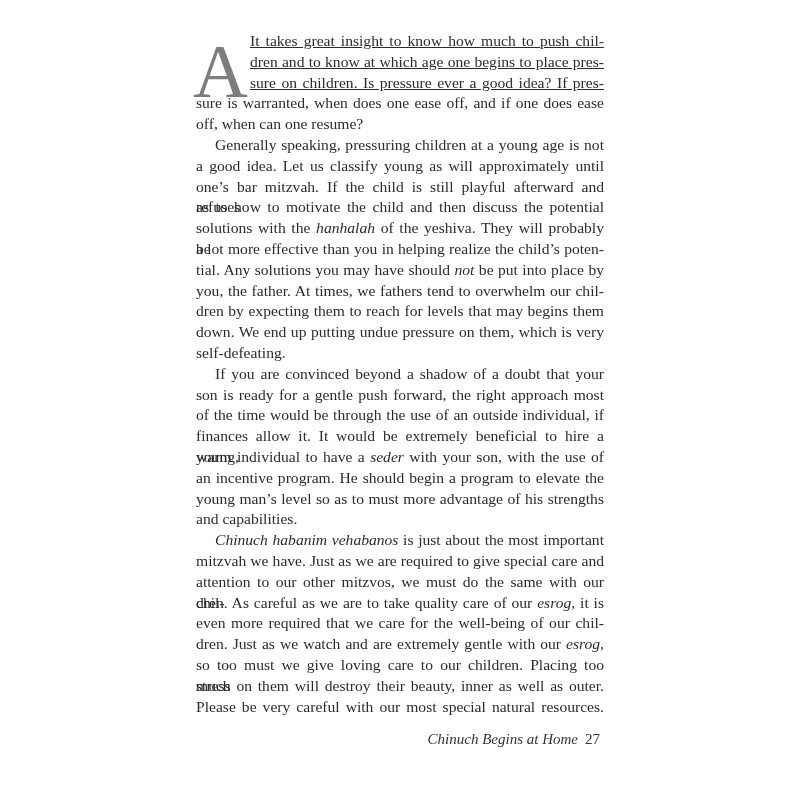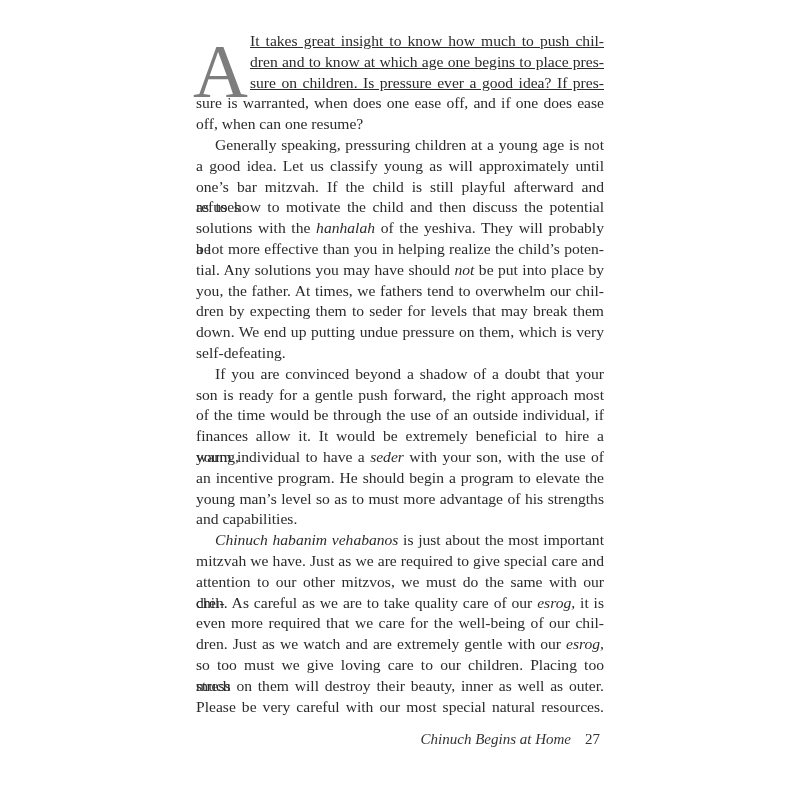--- a/index.html
+++ b/index.html
@@ -66,21 +66,21 @@
     text-align: right;
     font-family: "Liberation Serif", "DejaVu Serif", serif;
     font-size: 15px;
     color: #333333;
   }
   .footer .title {
     font-style: italic;
     text-align: right;
   }
   .footer .num {
-    margin-left: 14px;
+    margin-left: 7px;
   }
 </style>
 </head>
 <body>
 
 <div class="page">
   <div class="dropcap">A</div>
   <div id="text">
       <div>
         <div class="line dropind">
@@ -118,21 +118,21 @@
         <div class="line">
           <span class="wrap">a lot more effective than you in helping realize the child’s poten-</span>
         </div>
         <div class="line">
           <span class="wrap">tial. Any solutions you may have should <em>not</em> be put into place by</span>
         </div>
         <div class="line">
           <span class="wrap">you, the father. At times, we fathers tend to overwhelm our chil-</span>
         </div>
         <div class="line">
-          <span class="wrap">dren by expecting them to seder for levels that may break them</span>
+          <span class="wrap">dren by expecting them to reach for levels that may begins them</span>
         </div>
         <div class="line">
           <span class="wrap">down. We end up putting undue pressure on them, which is very</span>
         </div>
         <div class="line last">
           <span class="wrap">self-defeating.</span>
         </div>
       </div>
       <div>
         <div class="line indent">

